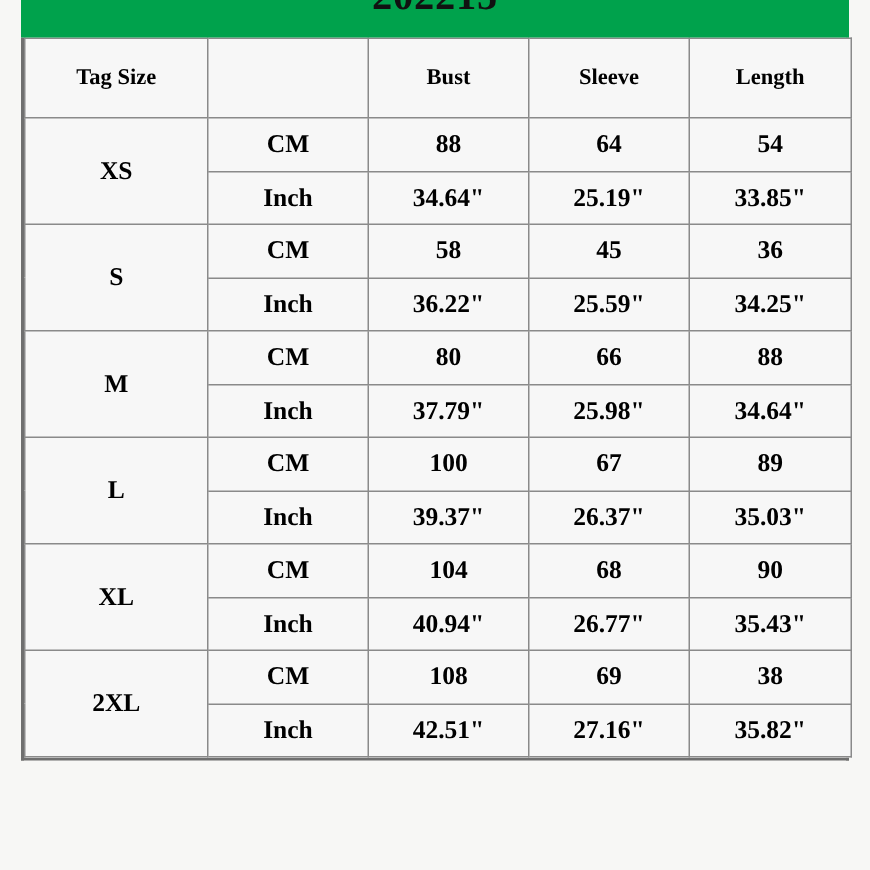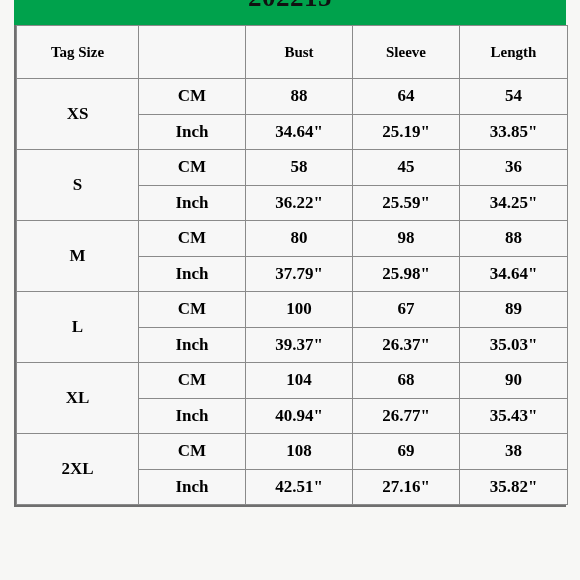--- a/index.html
+++ b/index.html
@@ -139,21 +139,21 @@
             <td>Inch</td>
             <td>36.22"</td>
             <td>25.59"</td>
             <td>34.25"</td>
           </tr>
 
           <tr>
             <td class="size-cell" rowspan="2">M</td>
             <td>CM</td>
             <td>80</td>
-            <td>98</td>
+            <td>66</td>
             <td>88</td>
           </tr>
           <tr>
             <td>Inch</td>
             <td>37.79"</td>
             <td>25.98"</td>
             <td>34.64"</td>
           </tr>
 
           <tr>

